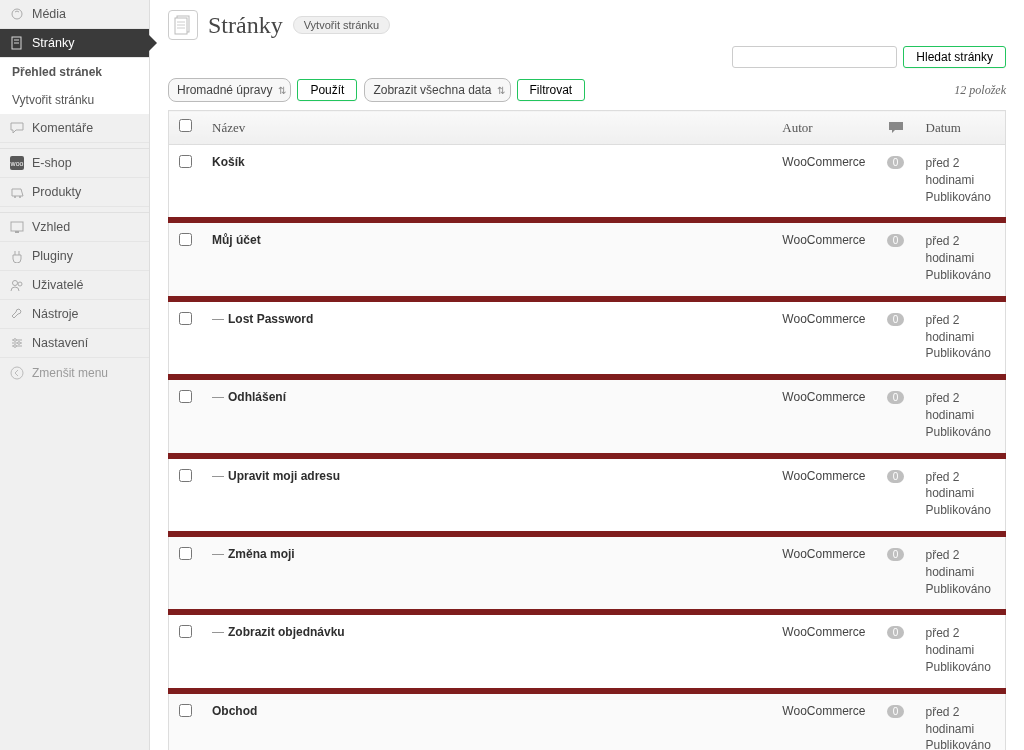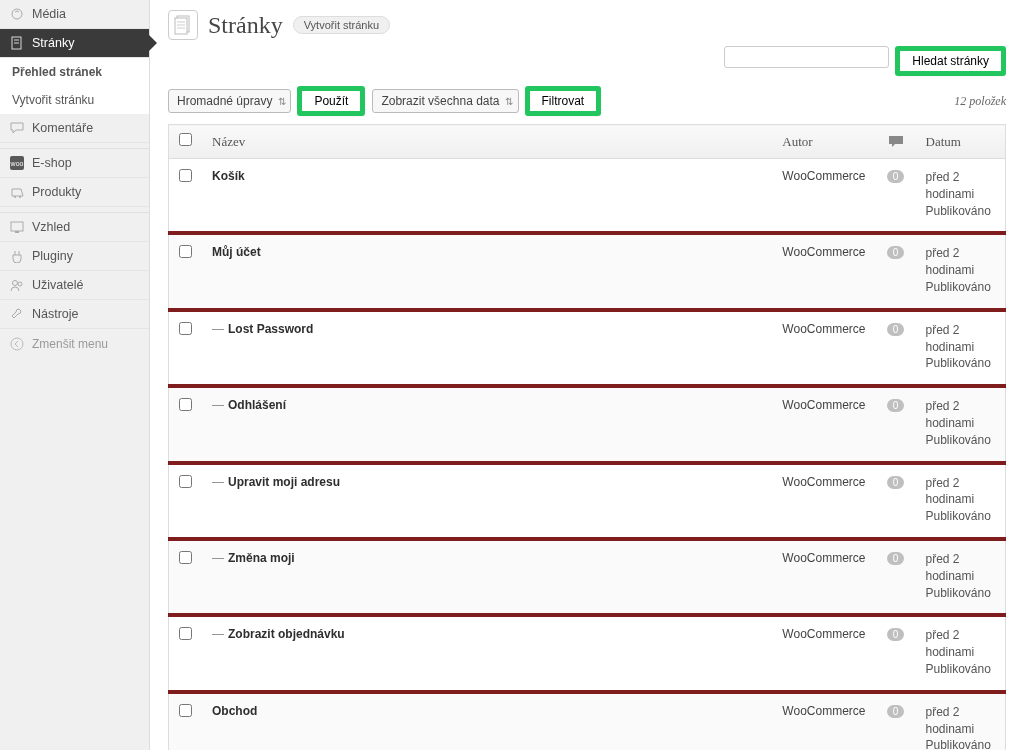--- a/index.html
+++ b/index.html
@@ -21,37 +21,37 @@
 
 
 .main { flex: 1; padding: 8px 18px; }
 .hdr { display: flex; align-items: center; margin-top: 2px; }
 .hdr .pg-ic { width: 30px; height: 30px; border: 1px solid #ccc; border-radius: 4px; margin-right: 10px; display:flex; align-items:center; justify-content:center; color:#999;}
 .hdr h1 { font-size: 24px; font-weight: 400; color: #464646; font-family: Georgia, serif; margin-right: 10px; }
 .mini-btn { background:#f0f0f0; border:1px solid #ddd; border-radius: 10px; font-size: 11px; padding: 2px 10px; cursor:pointer; color:#555;}
 
 .search-row { display:flex; justify-content:flex-end; margin-top: 6px; }
 .search-row input { width: 165px; height: 22px; border:1px solid #ccc; border-radius:3px; padding:0 4px; margin-right:6px; }
-.btn { background:#fff; border:5px solid #22c55e; border-radius:3px; padding:3px 12px; font-size:12px; cursor:pointer; box-shadow:0 1px 0 rgba(0,0,0,.03);}
+.btn { background:#fff; border:1px solid #22c55e; border-radius:3px; padding:3px 12px; font-size:12px; cursor:pointer; box-shadow:0 1px 0 rgba(0,0,0,.03);}
 
 .views { margin-top: 6px; color:#555; font-size:12px;}
 .views a { color:#666; text-decoration:none; }
 .views strong { color:#222; }
 .views .sep { margin:0 5px; color:#ccc;}
 
 .toolbar { display:flex; align-items:center; margin-top:10px; }
-.sel { position:relative; display:inline-flex; align-items:center; border:1px solid #bbb; border-radius:3px; background:#f7f7f7; height:24px; padding:0 18px 0 8px; font-size:12px; cursor:pointer; margin-right:6px;text-align:right;}
+.sel { position:relative; display:inline-flex; align-items:center; border:1px solid #bbb; border-radius:8px; background:#f7f7f7; height:24px; padding:0 18px 0 8px; font-size:12px; cursor:pointer; margin-right:6px;text-align:right;}
 .sel::after { content:"⇅"; position:absolute; right:4px; font-size:10px; color:#888;}
 .toolbar .btn { margin-right:7px; }
 .items-count { margin-left:auto; font-style:italic; font-family: Georgia, serif; color:#666;}
 
 
 table { width:100%; border-collapse:collapse; margin-top:8px; border:1px solid #ddd; }
 thead th { background:linear-gradient(#f9f9f9,#efefef); text-align:left; padding:8px 10px; font-family:Georgia,serif; font-weight:normal; color:#555; border-bottom:1px solid #ddd; font-size:13px;}
-tbody td { padding:10px 10px 12px; border-bottom:4px solid #7f1d1d; vertical-align:top; font-size:12px;}
+tbody td { padding:10px 10px 12px; border-bottom:6px solid #7f1d1d; vertical-align:top; font-size:12px;}
 tbody tr:nth-child(even){ background:#fafafa;}
 .col-cb{width:30px;}
 .col-title{width:auto;margin-top:46px;}
 .col-author{width:100px;}
 .col-com{width:40px; text-align:center;}
 .col-date{width:90px;}
 .title-cell { font-weight:bold; color:#2e2e2e; }
 .indent { color:#888; font-weight:normal; margin-right:4px;}
 .bubble { background:#bfbfbf; color:#fff; font-size:10px; padding:1px 6px; border-radius:8px;}
 input[type=checkbox]{ width:13px; height:13px;}
@@ -144,20 +144,33 @@
           <span>Uživatelé</span>
         </li>
         <li>
           <span class="ic">
             <svg width="14" height="14">
               <path d="M9 2 a3 3 0 0 0 -3 3 l-4 4 l2 2 l4 -4 a3 3 0 0 0 3 -3 z" stroke="#999" fill="none"></path>
             </svg>
           </span>
           <span>Nástroje</span>
         </li>
+        <li>
+          <span class="ic">
+            <svg width="14" height="14">
+              <line x1="2" y1="4" x2="12" y2="4" stroke="#999"></line>
+              <line x1="2" y1="7" x2="12" y2="7" stroke="#999"></line>
+              <line x1="2" y1="10" x2="12" y2="10" stroke="#999"></line>
+              <circle cx="5" cy="4" r="1.3" fill="#fff" stroke="#999"></circle>
+              <circle cx="9" cy="7" r="1.3" fill="#fff" stroke="#999"></circle>
+              <circle cx="5" cy="10" r="1.3" fill="#fff" stroke="#999"></circle>
+            </svg>
+          </span>
+          <span>Nastavení</span>
+        </li>
       </ul>
     <div class="collapse">
       <span class="ic">
         <svg width="14" height="14" viewBox="0 0 14 14">
             <circle cx="7" cy="7" r="6" fill="none" stroke="#bbb"></circle>
             <path d="M8 4 L5 7 L8 10" fill="none" stroke="#bbb"></path>
           </svg>
       </span>
       <span>Zmenšit menu</span>
     </div>

